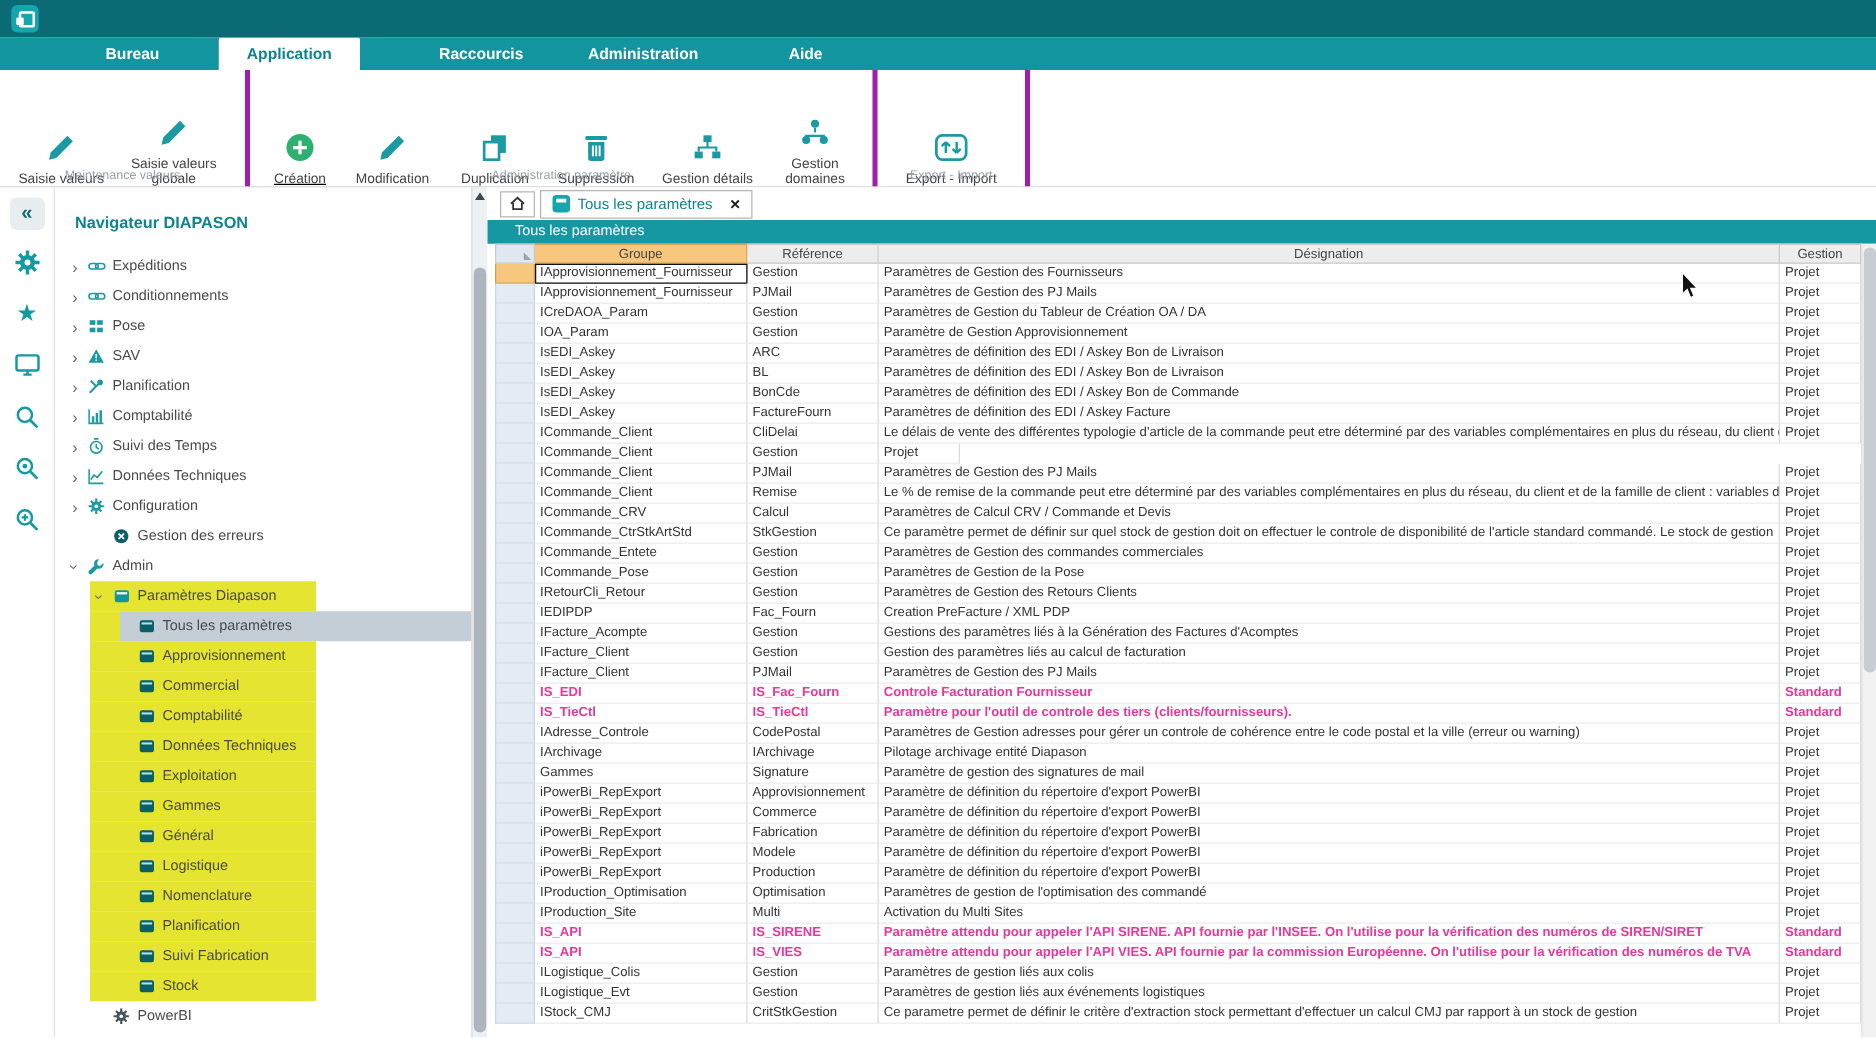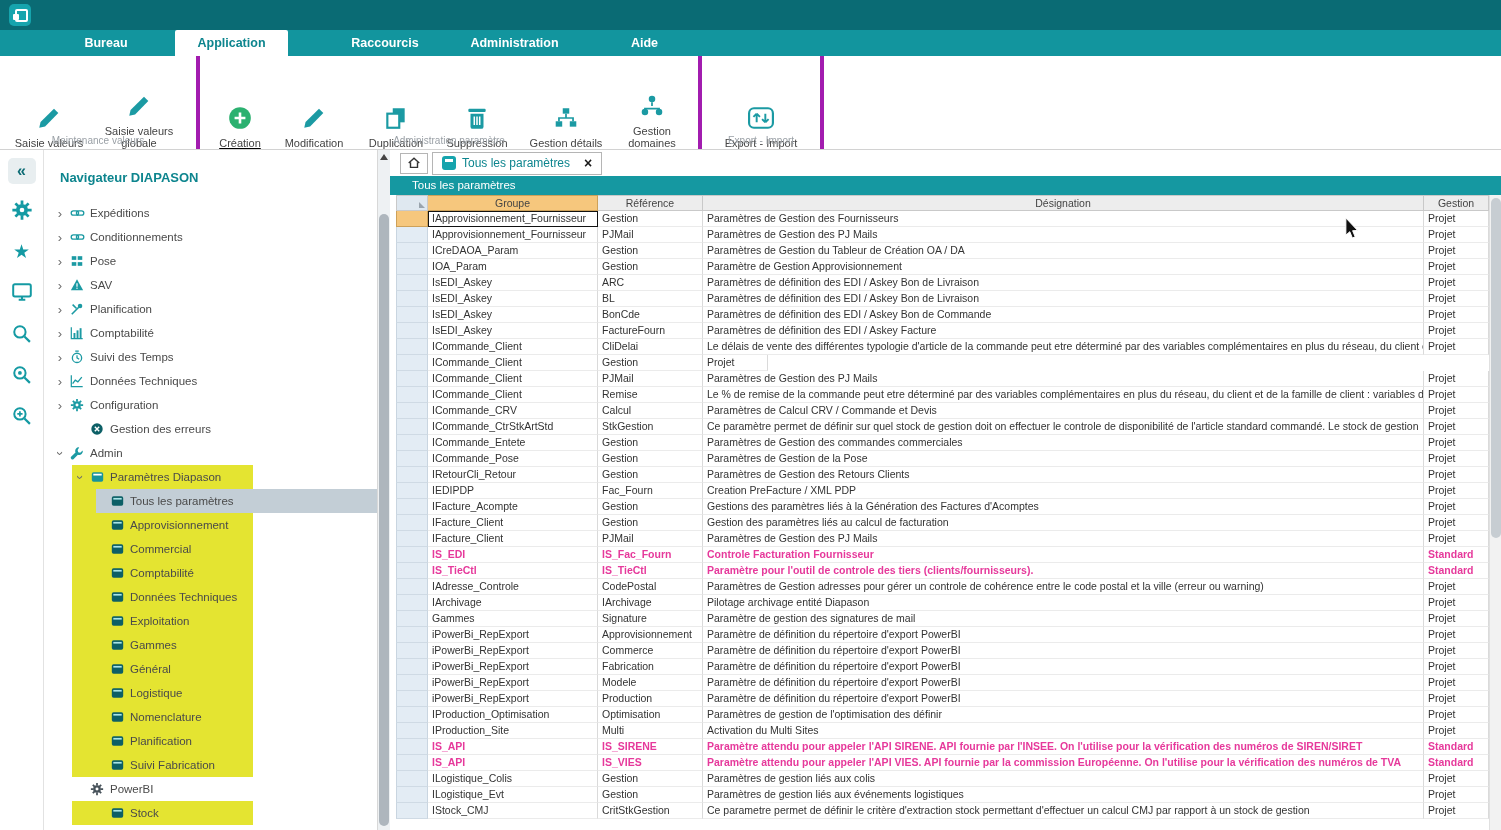--- a/index.html
+++ b/index.html
@@ -480,42 +480,42 @@
         <div class="tree-item lv2 hl">
           <span class="chev"></span>
           <span class="ticon">
             <svg width="15" height="14" viewBox="0 0 16 16">
               <rect x="1.5" y="2.5" width="13" height="11" rx="2" fill="#0c5f66"></rect>
               <rect x="3.2" y="4.5" width="9.6" height="1.9" fill="#a9e4e8"></rect>
             </svg>
           </span>
           <span class="tlabel">Suivi Fabrication</span>
         </div>
+        <div class="tree-item lv2 hl">
+          <span class="chev"></span>
+          <span class="ticon">
+            <svg width="15" height="14" viewBox="0 0 16 16">
+              <rect x="1.5" y="2.5" width="13" height="11" rx="2" fill="#0c5f66"></rect>
+              <rect x="3.2" y="4.5" width="9.6" height="1.9" fill="#a9e4e8"></rect>
+            </svg>
+          </span>
+          <span class="tlabel">Stock</span>
+        </div>
         <div class="tree-item lv1">
           <span class="chev"></span>
           <span class="ticon">
             <svg width="14" height="14" viewBox="0 0 16 16">
               <g stroke="#47525a" stroke-width="2">
                 <path d="M8 1v3M8 12v3M1 8h3M12 8h3M3.2 3.2l2.1 2.1M10.7 10.7l2.1 2.1M12.8 3.2l-2.1 2.1M5.3 10.7l-2.1 2.1"></path>
               </g>
               <circle cx="8" cy="8" r="4.4" fill="#47525a"></circle>
               <circle cx="8" cy="8" r="1.7" fill="#fff"></circle>
             </svg>
           </span>
           <span class="tlabel">PowerBI</span>
-        </div>
-        <div class="tree-item lv2 hl">
-          <span class="chev"></span>
-          <span class="ticon">
-            <svg width="15" height="14" viewBox="0 0 16 16">
-              <rect x="1.5" y="2.5" width="13" height="11" rx="2" fill="#0c5f66"></rect>
-              <rect x="3.2" y="4.5" width="9.6" height="1.9" fill="#a9e4e8"></rect>
-            </svg>
-          </span>
-          <span class="tlabel">Stock</span>
         </div>
       </div>
   </div>
 
   <div class="tree-scroll">
     <div class="scroll-up"></div>
     <div class="thumb"></div>
   </div>
 
   <div class="main">
@@ -755,21 +755,21 @@
             <div class="gc2 c-sel"></div>
             <div class="gc2 c-gr">iPowerBi_RepExport</div>
             <div class="gc2 c-rf">Production</div>
             <div class="gc2 c-ds">Paramètre de définition du répertoire d'export PowerBI</div>
             <div class="gc2 c-gs">Projet</div>
           </div>
           <div class="grow">
             <div class="gc2 c-sel"></div>
             <div class="gc2 c-gr">IProduction_Optimisation</div>
             <div class="gc2 c-rf">Optimisation</div>
-            <div class="gc2 c-ds">Paramètres de gestion de l'optimisation des définir</div>
+            <div class="gc2 c-ds">Paramètres de gestion de l'optimisation des commandé</div>
             <div class="gc2 c-gs">Projet</div>
           </div>
           <div class="grow">
             <div class="gc2 c-sel"></div>
             <div class="gc2 c-gr">IProduction_Site</div>
             <div class="gc2 c-rf">Multi</div>
             <div class="gc2 c-ds">Activation du Multi Sites</div>
             <div class="gc2 c-gs">Projet</div>
           </div>
           <div class="grow std">

